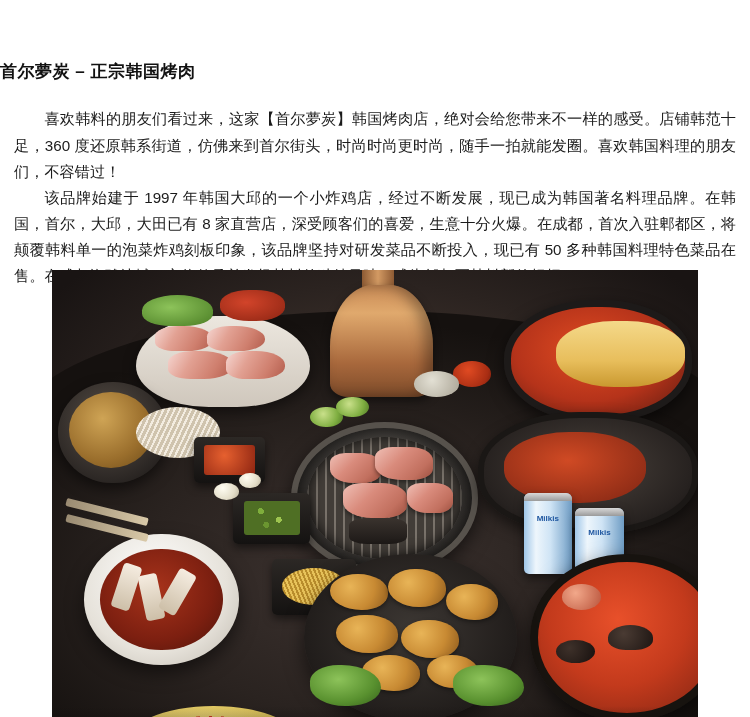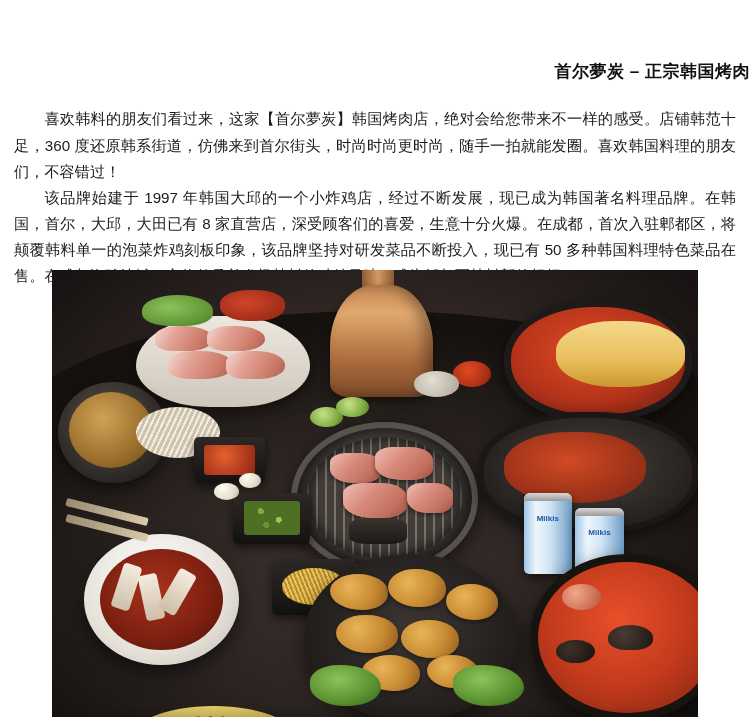--- a/index.html
+++ b/index.html
@@ -14,21 +14,21 @@
     color: #1a1a1a;
     overflow: hidden;
   }
   .page {
     position: relative;
     width: 750px;
     height: 717px;
     background: #ffffff;
   }
   .title {
-    text-align: right;
+    text-align: left;
     font-size: 17px;
     font-weight: bold;
     letter-spacing: 0.5px;
     color: #111111;
     margin: 0;
     padding: 62px 0 0 0;
     line-height: 1.2;
   }
   .body-copy {
     margin: 0;

